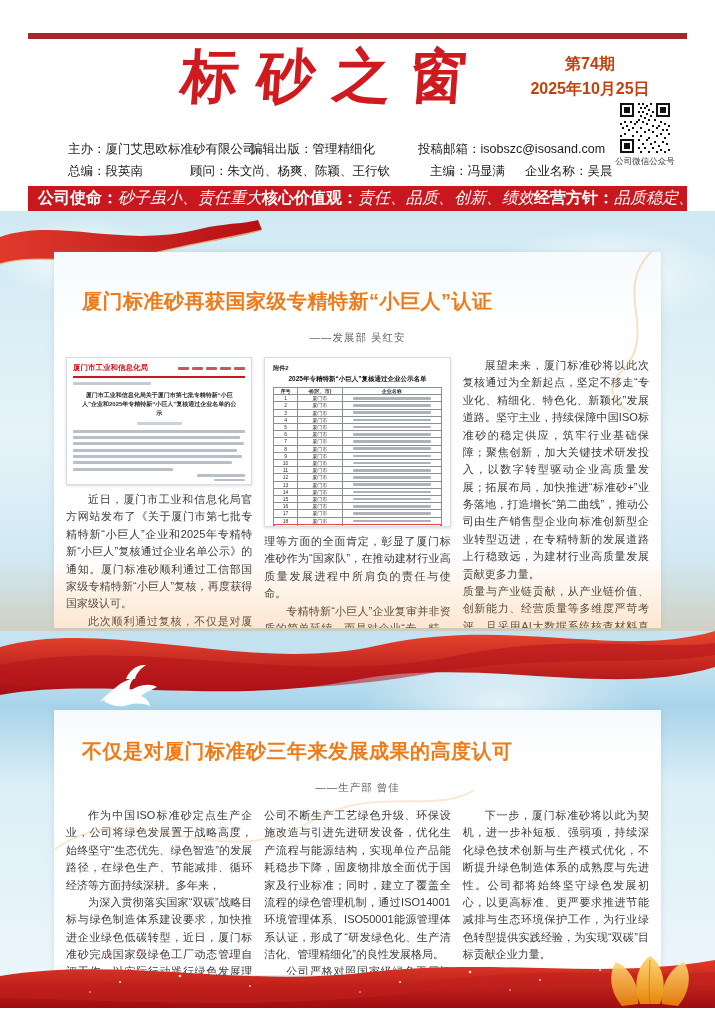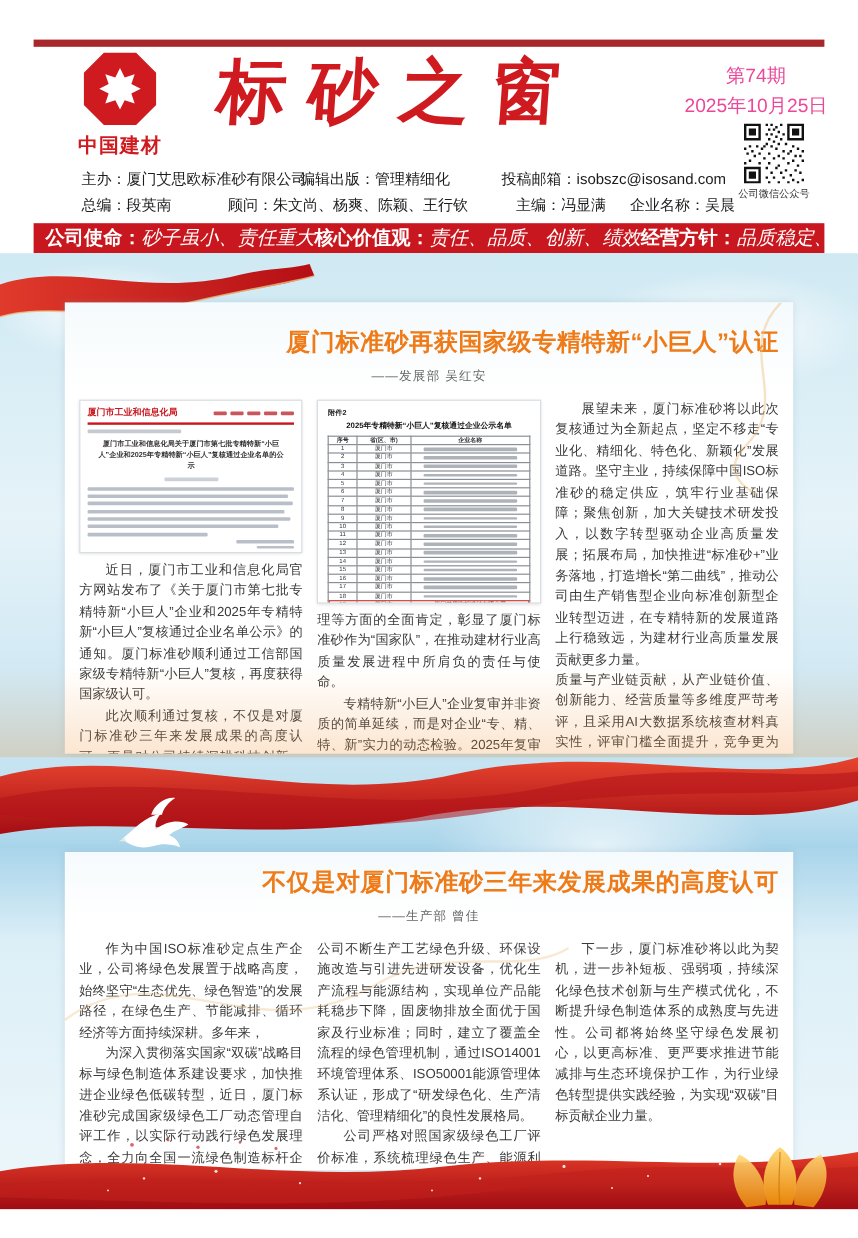--- a/index.html
+++ b/index.html
@@ -6,22 +6,22 @@
   .page{position:relative;width:715px;height:1032px;background:#fff;overflow:hidden;
         font-family:"Liberation Sans",sans-serif;color:#222;}
   
   .toprule{position:absolute;left:28px;top:33px;width:659px;height:6px;background:#a8272b;}
   .logo{position:absolute;left:58px;top:42px;width:84px;text-align:center;}
   .logo svg{display:block;margin:0 auto;}
   .logo-text{margin-top:5px;font-size:16.5px;font-weight:bold;color:#cf1a1f;letter-spacing:1px;white-space:nowrap;}
   .paper-title{position:absolute;left:168px;top:38px;margin:0;width:330px;text-align:center;
         font-family:"DejaVu Serif",serif;font-weight:bold;color:#cf1a1f;font-size:58px;
         letter-spacing:18px;transform:skewX(-4deg);white-space:nowrap;}
-  .issue-block{position:absolute;left:554px;top:52px;width:152px;text-align:center;
-        font-size:16px;color:#ec4899;line-height:1.55;font-weight:400;}
+  .issue-block{position:absolute;left:514px;top:52px;width:152px;text-align:center;
+        font-size:16px;color:#c2410c;line-height:1.55;font-weight:700;}
   .qr{position:absolute;left:620px;top:103px;width:50px;height:50px;background:#fff;}
   .qr-caption{position:absolute;left:596px;top:156px;width:98px;text-align:center;font-size:8.5px;color:#333;}
   .info-row{position:absolute;left:0;width:715px;height:16px;font-size:12.5px;color:#1c1c1c;font-weight:500;}
   .info-row span.item{position:absolute;white-space:nowrap;}
   .r1{top:141px;} .r2{top:163px;}
   
   .banner{position:absolute;left:28px;top:186px;width:659px;height:25px;background:#c8171e;
         display:flex;align-items:center;justify-content:space-between;padding:0 10px;box-sizing:border-box;}
   .banner .b-item{white-space:nowrap;color:#fff;font-size:16px;}
   .banner .b-label{font-weight:bold;}
@@ -35,21 +35,21 @@
           linear-gradient(180deg,#cfe9f3 0%,#e6f3f9 28%,#bfe0ef 58%,#a8d4ea 62%,#dcefF7 72%,#eef7fb 100%);}
   .white-footer{position:absolute;left:0;top:1008px;width:715px;height:24px;background:#fff;}
   .deco{position:absolute;pointer-events:none;}
   .skyline-glow{position:absolute;left:0;top:345px;width:715px;height:75px;z-index:3;opacity:.55;
         background:linear-gradient(to top, rgba(240,150,60,.45), rgba(240,150,60,0));}
   
   .card{position:absolute;left:54px;width:607px;background:linear-gradient(180deg,#f5fafc 0%,#ffffff 20%,#ffffff 100%);
         box-shadow:0 0 6px rgba(120,150,170,.25);box-sizing:border-box;overflow:hidden;z-index:2;}
   .card1{top:41px;height:376px;padding:20px 12px 0 12px;}
   .card2{top:499px;height:265px;padding:12px 12px 0 12px;}
-  .a-title{margin:0;text-align:right;font-size:20px;font-weight:bold;color:#ee7b18;letter-spacing:.5px;}
+  .a-title{margin:16px;text-align:left;font-size:20px;font-weight:bold;color:#ee7b18;letter-spacing:.5px;}
   .byline{margin-top:8px;text-align:center;font-size:10.5px;color:#666;letter-spacing:1px;}
   .cols{display:flex;gap:12px;margin-top:12px;}
   .col{flex:1 1 0;min-width:0;}
   .para{margin:0;font-size:11px;line-height:1.58;color:#3a3a3a;text-align:justify;text-indent:2em;}
   .para.noind{text-indent:0;}
   
   figure{margin:0 0 6px 0;}
   .webshot{width:100%;height:128px;background:#fff;border:1px solid #d8dde2;box-sizing:border-box;
         box-shadow:0 1px 3px rgba(0,0,0,.15);padding:5px 6px;overflow:hidden;}
   .ws-head{display:flex;align-items:center;justify-content:space-between;border-bottom:2px solid #c8171e;padding-bottom:3px;}
@@ -79,27 +79,20 @@
   
   .z1{z-index:1;} .z3{z-index:3;} .z4{z-index:4;} .z5{z-index:5;}
 </style>
 </head>
 <body>
 
 <div class="page">
 
   <div class="toprule"></div>
 
-  <div class="logo">
-    <svg width="64" height="64" viewBox="0 0 100 100">
-      <polygon points="29,3 71,3 97,29 97,71 71,97 29,97 3,71 3,29" fill="#cf1a1f"></polygon>
-      <polygon fill="#ffffff" points="77,50 64.8,56.1 69.1,69.1 56.1,64.8 50,77 43.9,64.8 30.9,69.1 35.2,56.1 23,50 35.2,43.9 30.9,30.9 43.9,35.2 50,23 56.1,35.2 69.1,30.9 64.8,43.9"></polygon>
-    </svg>
-    <div class="logo-text">中国建材</div>
-  </div>
 
   <h1 class="paper-title">标砂之窗</h1>
 
   <div class="issue-block">
     <div>第74期</div>
     <div>2025年10月25日</div>
   </div>
 
   <div class="qr">
     <svg width="50" height="50" viewBox="0 0 25 25">

